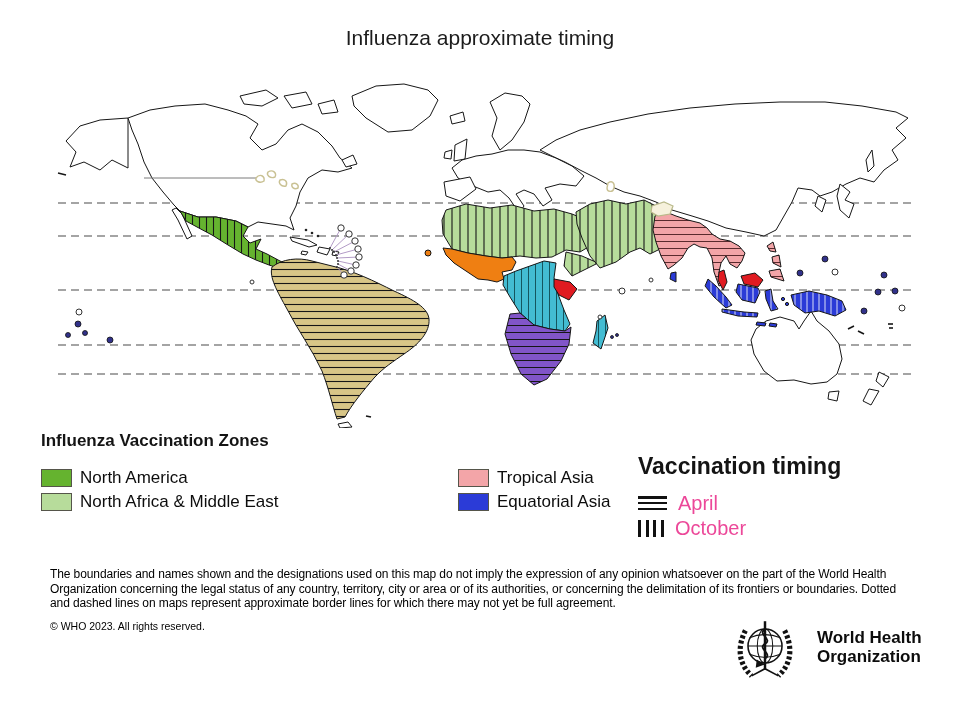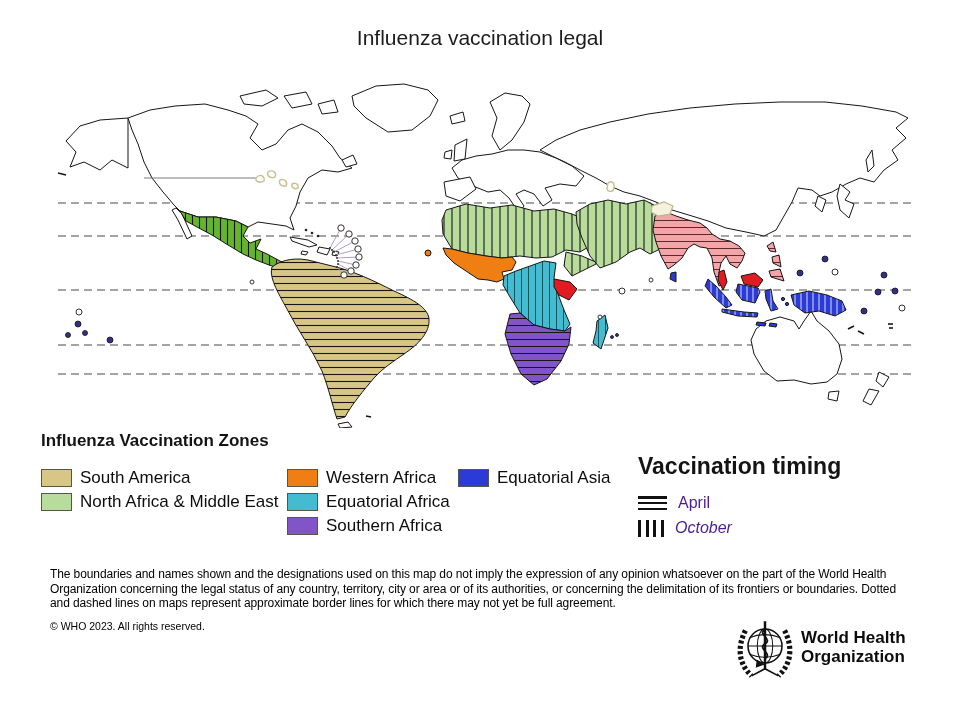--- a/index.html
+++ b/index.html
@@ -11,40 +11,40 @@
 
   .zones-title{position:absolute;left:41px;top:431px;font-size:17px;font-weight:bold;color:#141414;}
   .lg-col{position:absolute;top:466px;}
   .lg-col.c1{left:41px;} .lg-col.c2{left:287px;} .lg-col.c3{left:458px;}
   .lg-row{display:flex;align-items:center;height:24px;}
   .swatch{width:29px;height:16px;border:1.5px solid #55554a;margin-right:8px;flex:0 0 auto;}
   .lg-label{font-size:17px;white-space:nowrap;color:#0d0d0d;}
 
   .timing-title{position:absolute;left:638px;top:453px;font-size:23px;font-weight:bold;color:#141414;}
   .tm-row{position:absolute;left:638px;display:flex;align-items:center;height:22px;}
-  .tm-row.r1{top:492px;} .tm-row.r2{top:517px;font-style:italic;}
-  .tm-label{font-size:16px;margin-left:11px;color:#4c1d95;}
+  .tm-row.r1{top:492px;} .tm-row.r2{top:517px;}
+  .tm-label{font-size:20px;margin-left:11px;color:#ec4899;}
   .icon-hlines{display:flex;flex-direction:column;justify-content:space-between;width:29px;height:14px;}
   .icon-hlines span{display:block;height:2.5px;background:#111;}
   .icon-vlines{display:flex;justify-content:space-between;width:26px;height:17px;}
   .icon-vlines span{display:block;width:2.8px;background:#111;}
 
   .disclaimer{position:absolute;left:50px;top:567px;width:868px;font-size:12px;
               line-height:14.6px;letter-spacing:-0.1px;color:#000;}
   .copyright{position:absolute;left:50px;top:620px;font-size:10.5px;color:#000;}
 
   .who-logo{position:absolute;left:735px;top:614px;display:flex;align-items:center;}
-  .who-text{margin-left:6px;font-size:17px;font-weight:bold;line-height:19px;color:#0c0c0c;}
+  .who-text{margin-left:22px;font-size:17px;font-weight:bold;line-height:19px;color:#0c0c0c;}
 </style>
 </head>
 <body>
 
 <div id="stage">
 
-  <div class="title">Influenza vaccination legal</div>
+  <div class="title">Influenza approximate timing</div>
 
   <svg id="map-svg" width="865" height="350" viewBox="50 78 865 350">
     <defs>
       <pattern id="patNA" width="7" height="7" patternUnits="userSpaceOnUse">
         <rect width="7" height="7" fill="#65b32f"></rect>
         <line x1="3.5" y1="0" x2="3.5" y2="7" stroke="#161616" stroke-width="1.1"></line>
       </pattern>
       <pattern id="patSA" width="7" height="7" patternUnits="userSpaceOnUse">
         <rect width="7" height="7" fill="#d8c687"></rect>
         <line x1="0" y1="3.5" x2="7" y2="3.5" stroke="#161616" stroke-width="1.1"></line>
@@ -244,45 +244,35 @@
         <line x1="58" y1="173" x2="66" y2="175"></line>
           <line x1="366" y1="416" x2="371" y2="417"></line>
       </g>
     </g>
   </svg>
 
   <div class="zones-title">Influenza Vaccination Zones</div>
 
   <div class="lg-col c1">
     <div class="lg-row">
-      <span class="swatch" style="background-color: rgb(216, 198, 135);"></span>
-      <span class="lg-label">South America</span>
+      <span class="swatch" style="background-color: rgb(101, 179, 47);"></span>
+      <span class="lg-label">North America</span>
     </div>
     <div class="lg-row">
       <span class="swatch" style="background-color: rgb(183, 220, 155);"></span>
       <span class="lg-label">North Africa &amp; Middle East</span>
     </div>
   </div>
 
-  <div class="lg-col c2">
+
+  <div class="lg-col c3">
     <div class="lg-row">
-      <span class="swatch" style="background-color: rgb(239, 127, 18);"></span>
-      <span class="lg-label">Western Africa</span>
-    </div>
-    <div class="lg-row">
-      <span class="swatch" style="background-color: rgb(67, 188, 210);"></span>
-      <span class="lg-label">Equatorial Africa</span>
-    </div>
-    <div class="lg-row">
-      <span class="swatch" style="background-color: rgb(129, 85, 200);"></span>
-      <span class="lg-label">Southern Africa</span>
-    </div>
-  </div>
-
-  <div class="lg-col c3">
+      <span class="swatch" style="background-color: rgb(243, 165, 168);"></span>
+      <span class="lg-label">Tropical Asia</span>
+    </div>
     <div class="lg-row">
       <span class="swatch" style="background-color: rgb(43, 59, 215);"></span>
       <span class="lg-label">Equatorial Asia</span>
     </div>
   </div>
 
   <div class="timing-title">Vaccination timing</div>
 
   <div class="tm-row r1">
     <span class="icon-hlines">

